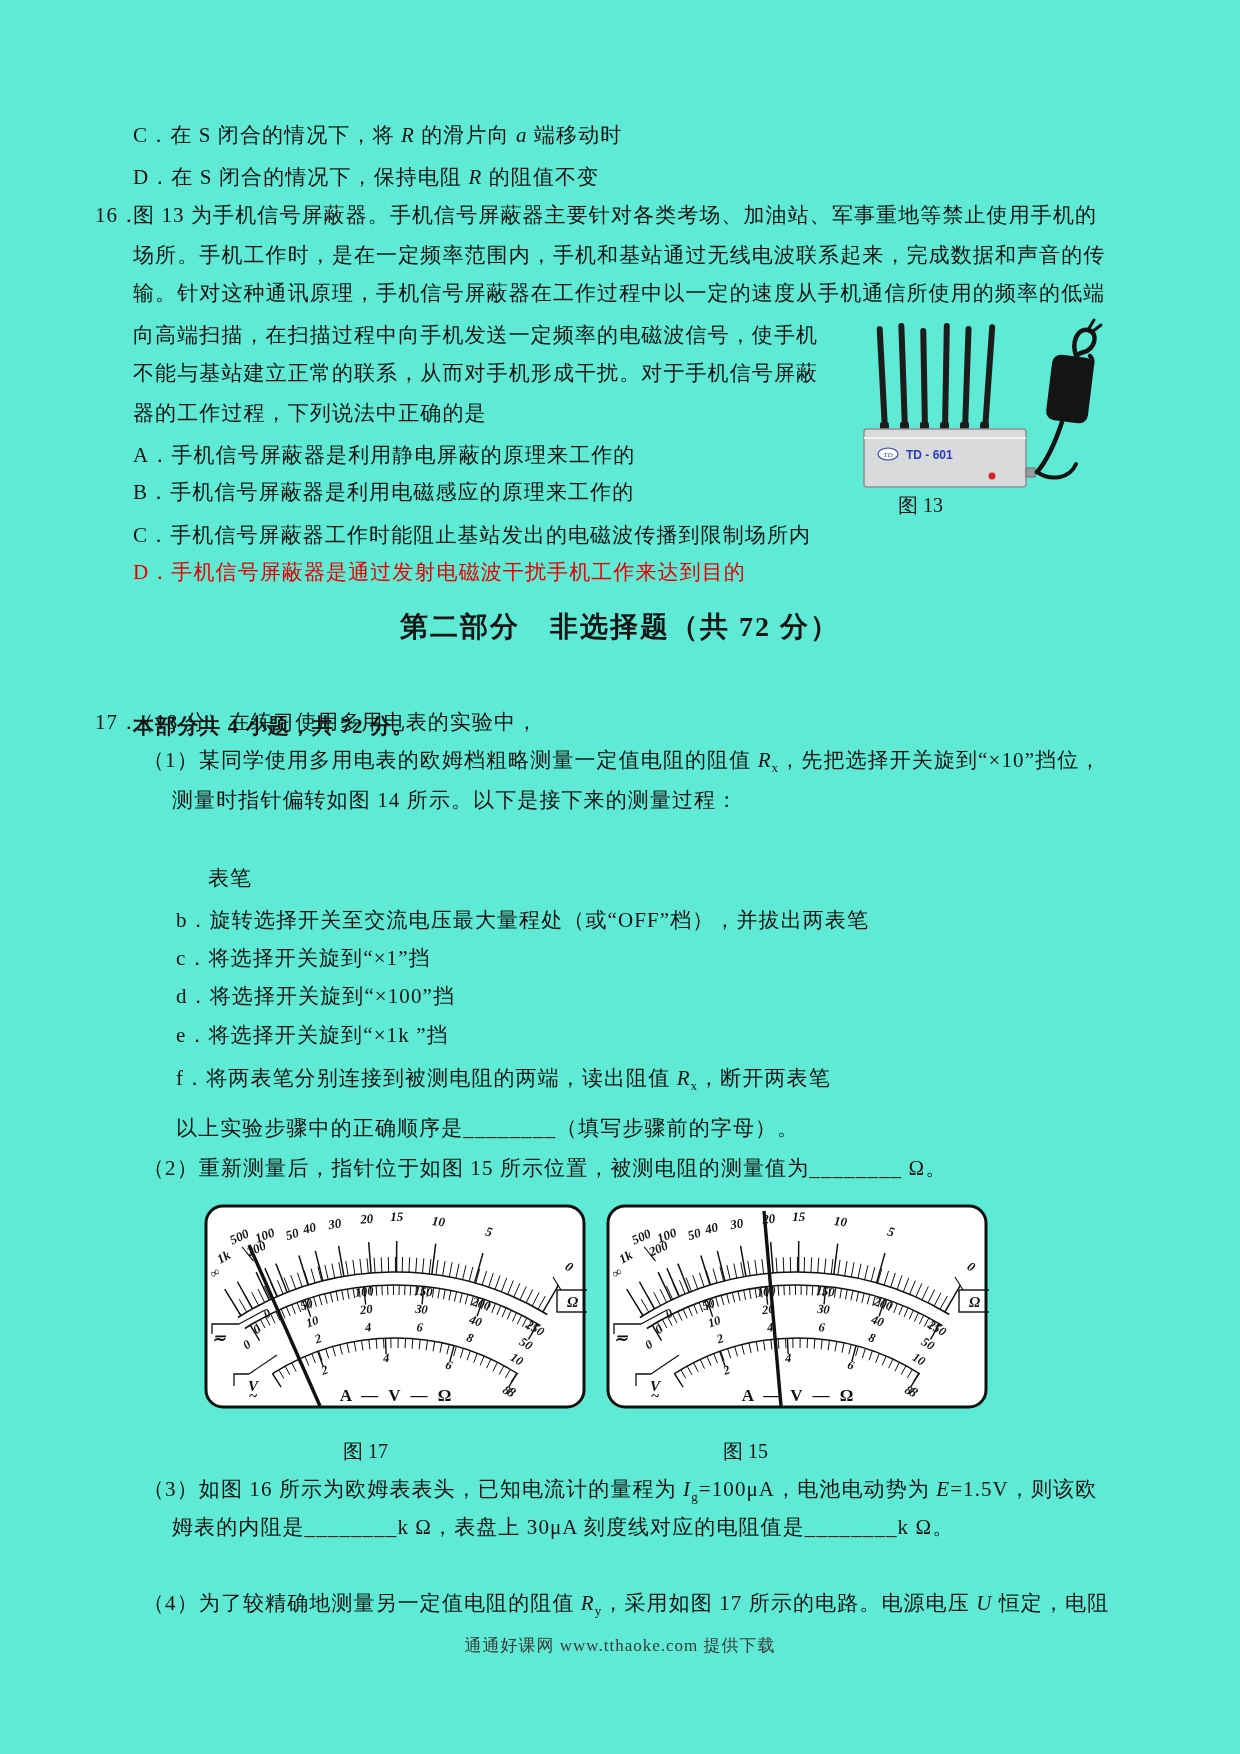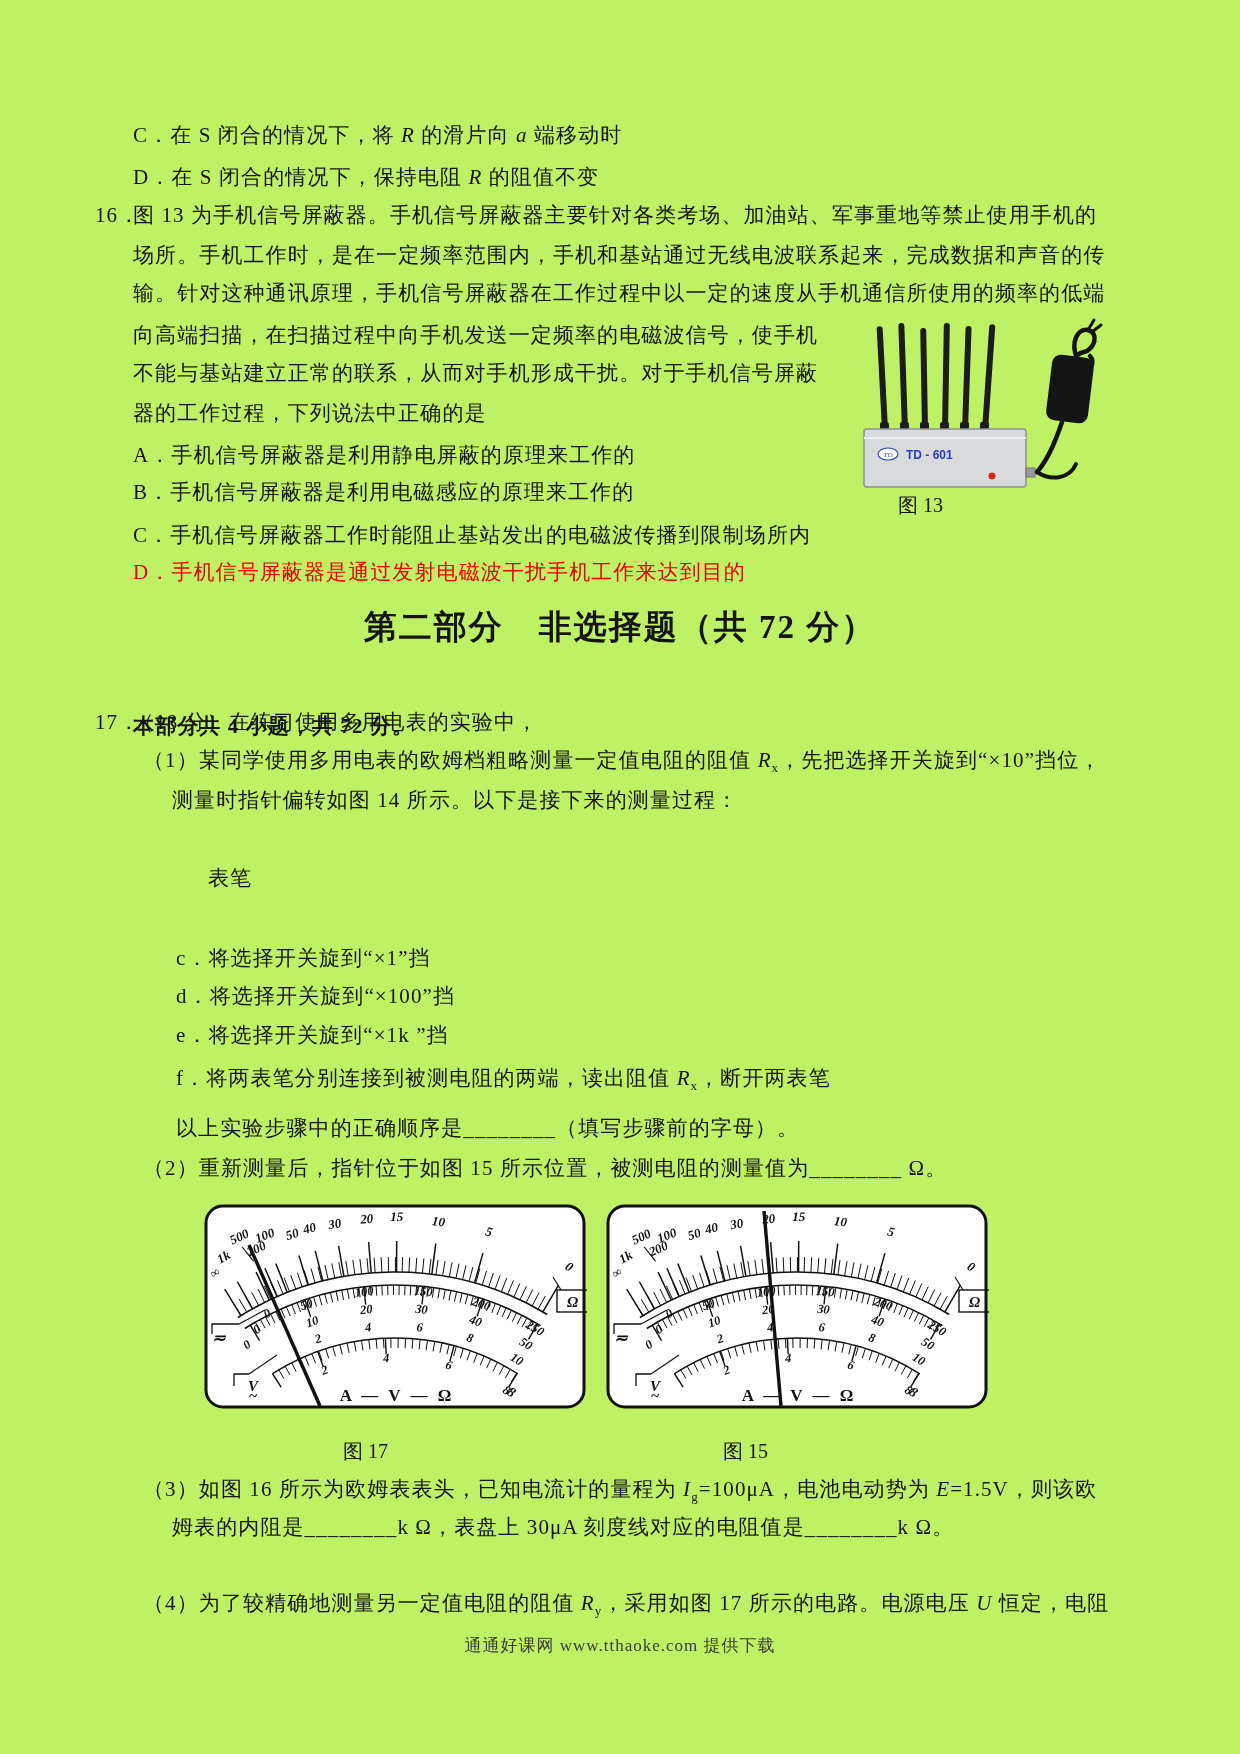--- a/index.html
+++ b/index.html
@@ -1,21 +1,21 @@
 <!DOCTYPE html>
 <html><head>
 <meta charset="utf-8">
 <style>
   html,body{margin:0;padding:0;background:#888;}
-  .page{position:relative;width:1240px;height:1754px;background:#bef264;margin:0 auto;
+  .page{position:relative;width:1240px;height:1754px;background:#5eead4;margin:0 auto;
         font-family:"Liberation Serif","DejaVu Serif",serif;color:#151515;overflow:hidden;}
   .ln{position:absolute;font-size:21px;line-height:26px;white-space:nowrap;letter-spacing:1.1px;}
   .red{color:#e60000;}
   .bold{font-weight:bold;margin-top:44px;}
-  .title{position:absolute;width:100%;text-align:center;font-size:33px;font-weight:bold;
+  .title{position:absolute;width:100%;text-align:center;font-size:28px;font-weight:bold;
          letter-spacing:2px;line-height:34px;}
   .caption{position:absolute;width:100px;text-align:left;font-size:20px;line-height:26px;}
   .footer{position:absolute;width:100%;text-align:center;font-size:17px;color:#3a3a3a;letter-spacing:1px;}
   sub{font-size:0.62em;line-height:0;}
   i{font-style:italic;}
   .meter{position:absolute;}
   .dlbl{font-family:"Liberation Serif",serif;font-weight:bold;font-style:italic;fill:#111;}
   .dunit{font-family:"Liberation Serif",serif;font-weight:bold;fill:#111;letter-spacing:3px;}
 </style>
 </head>
@@ -73,20 +73,21 @@
   <div class="caption" style="top:492px;left:898px">图 13</div>
 
   <div class="title" style="top:610px">第二部分　非选择题（共 72 分）</div>
   <div class="ln bold" style="top:669px;left:133px">本部分共 4 小题，共 72 分。</div>
 
   <div class="ln" style="top:709px;left:95px">17．</div>
   <div class="ln" style="top:709px;left:133px">（18 分）在练习使用多用电表的实验中，</div>
   <div class="ln" style="top:747px;left:143px">（1）某同学使用多用电表的欧姆档粗略测量一定值电阻的阻值 <i>R</i><sub>x</sub>，先把选择开关旋到“×10”挡位，</div>
   <div class="ln" style="top:787px;left:172px">测量时指针偏转如图 14 所示。以下是接下来的测量过程：</div>
   <div class="ln" style="top:865px;left:208px">表笔</div>
+  <div class="ln" style="top:907px;left:176px">b．旋转选择开关至交流电压最大量程处（或“OFF”档），并拔出两表笔</div>
   <div class="ln" style="top:945px;left:176px">c．将选择开关旋到“×1”挡</div>
   <div class="ln" style="top:983px;left:176px">d．将选择开关旋到“×100”挡</div>
   <div class="ln" style="top:1022px;left:176px">e．将选择开关旋到“×1k ”挡</div>
   <div class="ln" style="top:1065px;left:176px">f．将两表笔分别连接到被测电阻的两端，读出阻值 <i>R</i><sub>x</sub>，断开两表笔</div>
   <div class="ln" style="top:1115px;left:176px">以上实验步骤中的正确顺序是________（填写步骤前的字母）。</div>
   <div class="ln" style="top:1155px;left:143px">（2）重新测量后，指针位于如图 15 所示位置，被测电阻的测量值为________ Ω。</div>
 
   <svg id="meter14" class="meter" style="left:203px;top:1203px" width="384" height="210" viewBox="0 0 384 210">
     <rect x="3" y="3" width="378" height="201" rx="17" fill="#fff" stroke="#111" stroke-width="3"></rect>
     <g class="scales">

